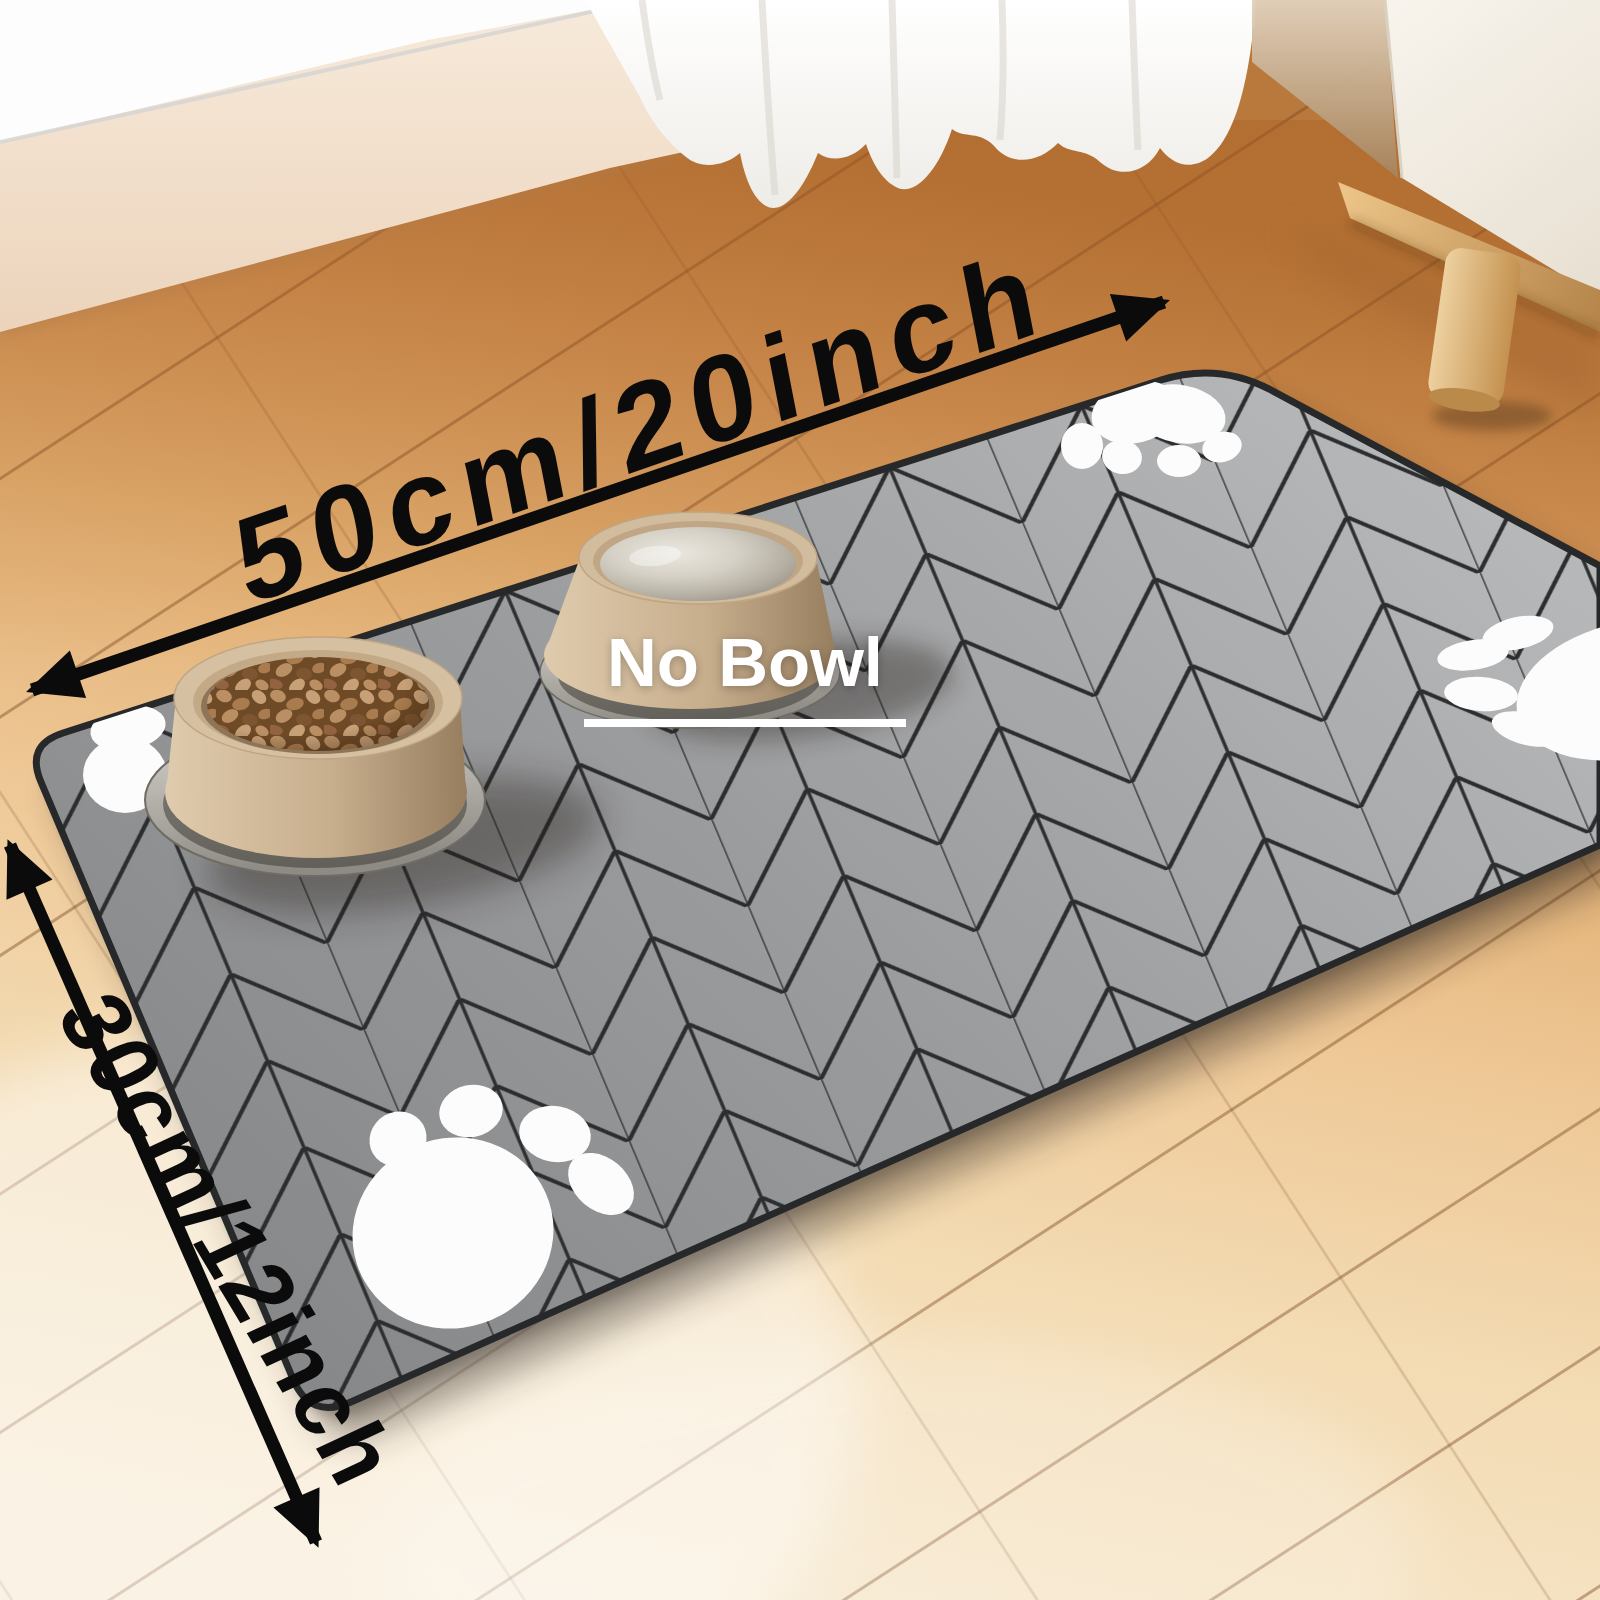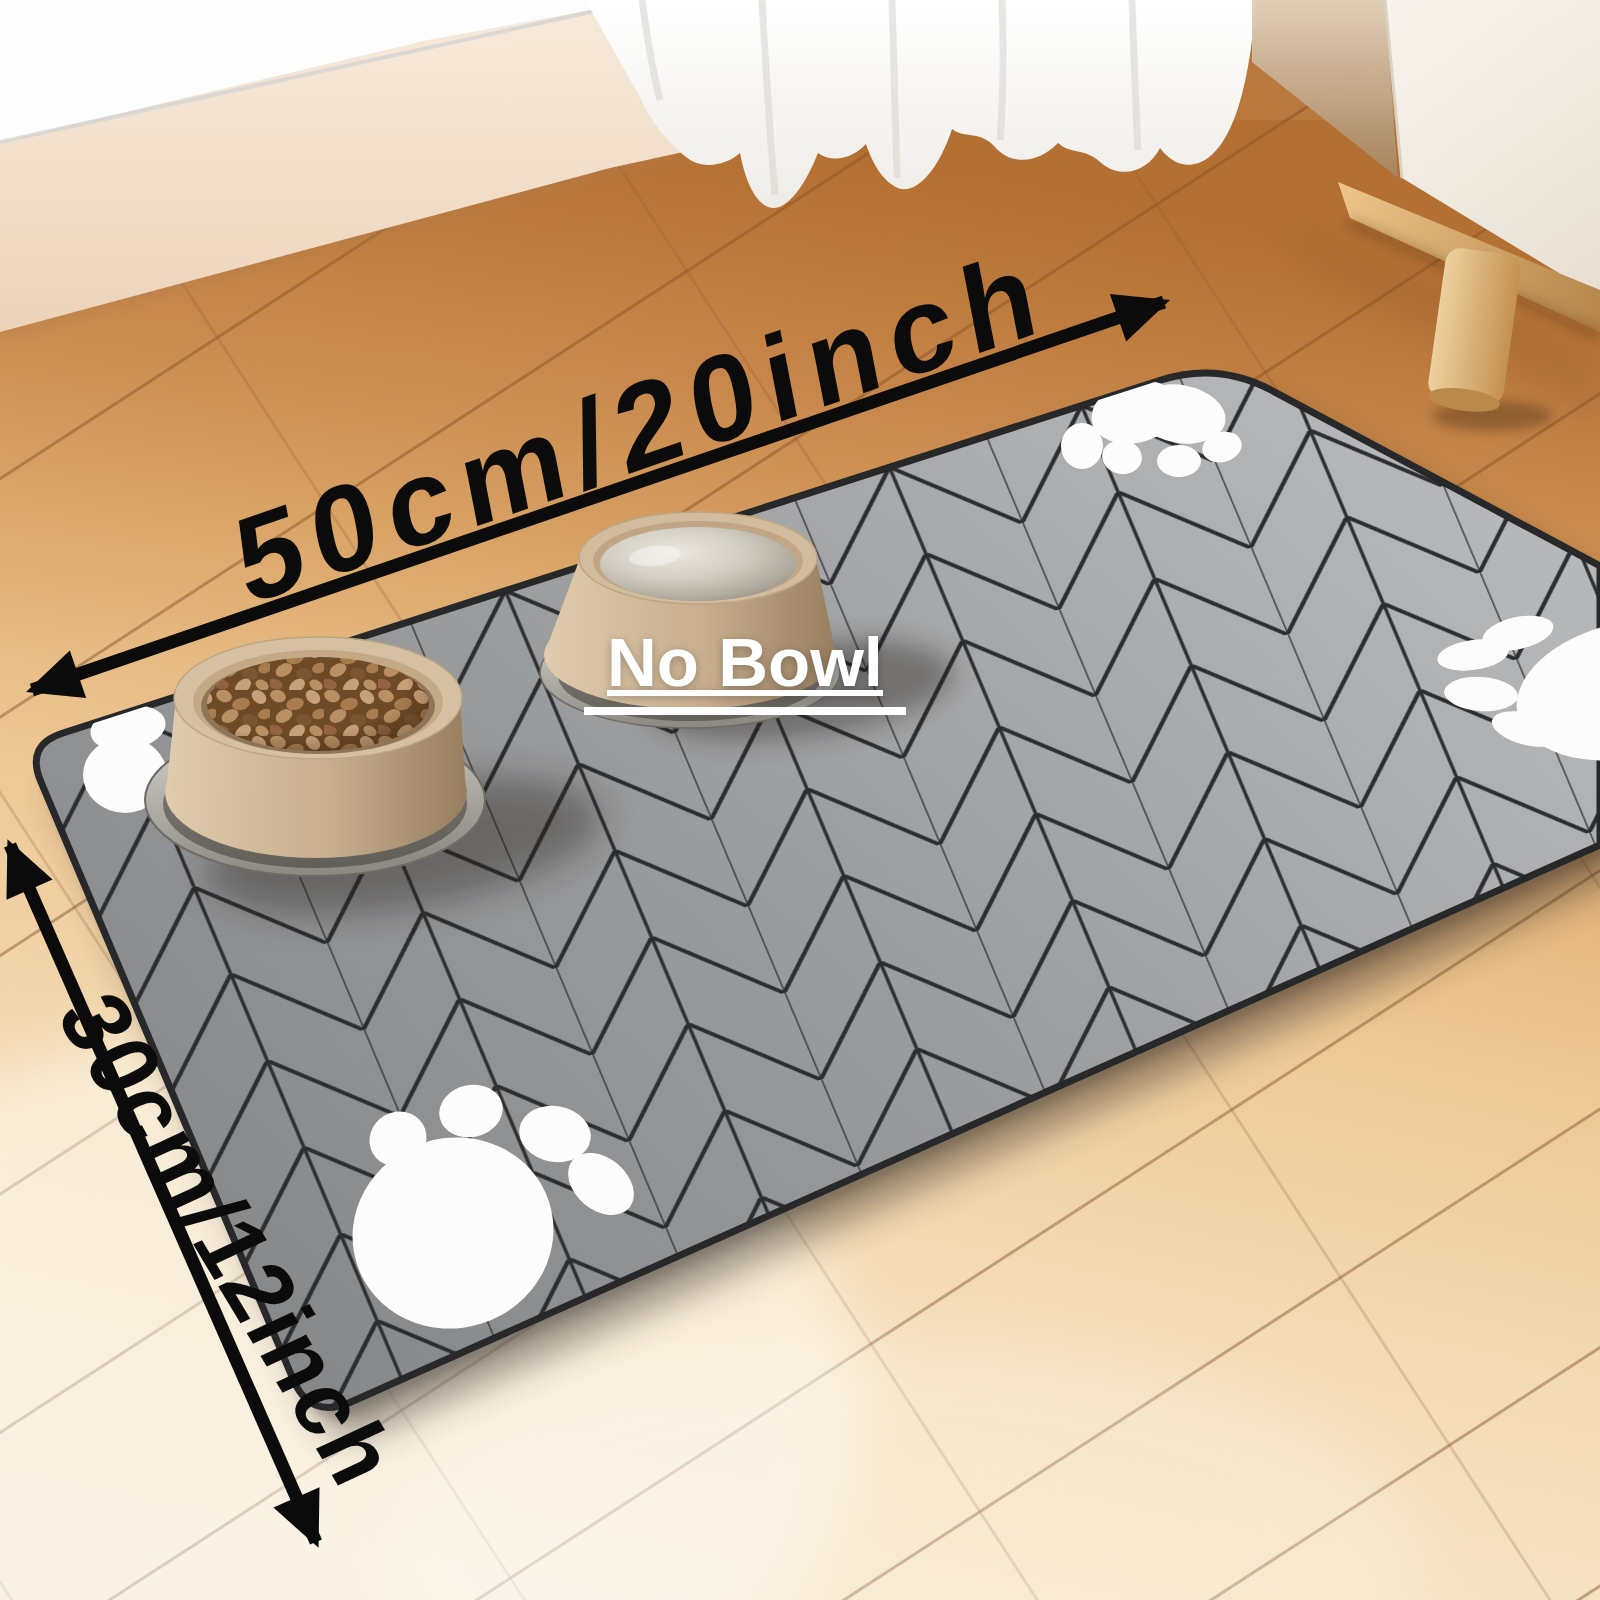--- a/index.html
+++ b/index.html
@@ -7,22 +7,22 @@
   .stage svg{position:absolute;left:0;top:0;}
   .label{position:absolute;white-space:nowrap;transform-origin:center;line-height:1;}
   .label-50{left:205px;top:365px;width:880px;height:160px;text-align:center;
     transform:rotate(-19deg) skewX(-8deg);
     font-weight:700;font-size:120px;letter-spacing:12px;color:#0b0b0b;}
   .label-30{left:-137px;top:1176px;width:680px;height:150px;text-align:center;
     transform:rotate(59deg) skewX(-6deg) scaleX(.94);
     font-weight:700;font-size:95px;letter-spacing:2px;color:#0b0b0b;}
   .label-nobowl{left:584px;top:628px;width:322px;text-align:center;
     font-weight:700;font-size:69px;color:#ffffff;
-    border-bottom:8px solid #ffffff;padding-bottom:10px;
-    text-shadow:0 2px 8px rgba(0,0,0,.25);text-decoration:underline;}
+    border-bottom:8px solid #ffffff;padding-bottom:22px;
+    text-shadow:0 2px 8px rgba(0,0,0,.25);}
 </style>
 </head>
 <body>
 
 <div class="stage">
 
 <svg width="1600" height="1600" viewBox="0 0 1600 1600">
   <defs>
     <linearGradient id="floorg" x1="820" y1="140" x2="520" y2="1600" gradientUnits="userSpaceOnUse">
       <stop offset="0" stop-color="#b9793c"></stop>

